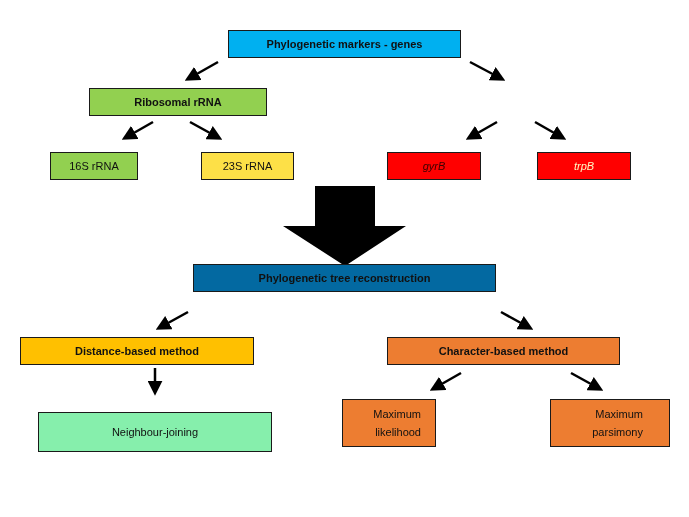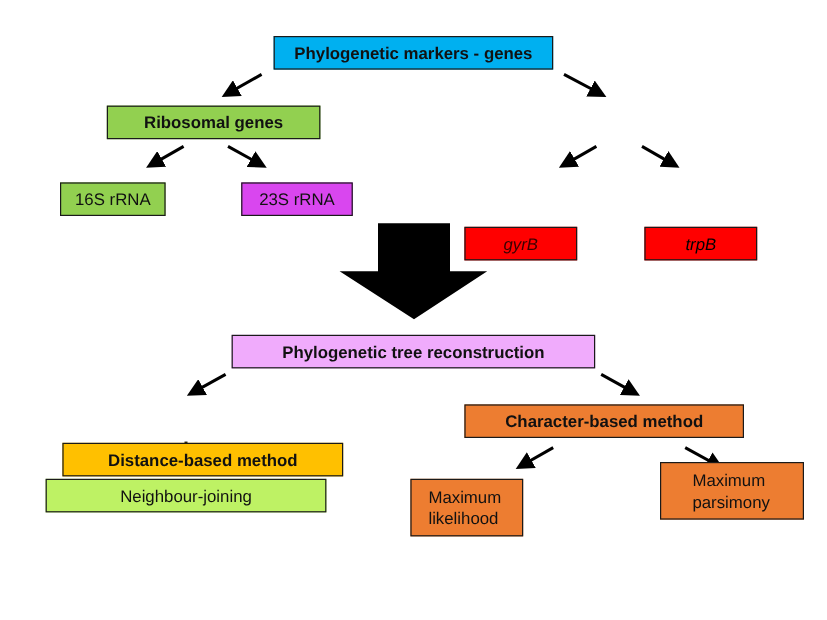--- a/index.html
+++ b/index.html
@@ -1,22 +1,22 @@
 <!DOCTYPE html>
 <html><head>
 <meta charset="utf-8">
 <style>
   html, body { margin: 0; padding: 0; background: #ffffff; }
   #canvas { position: relative; width: 689px; height: 517px; background: #ffffff; overflow: hidden;
     font-family: "Liberation Sans", "DejaVu Sans", sans-serif; color: #111; }
   .box { position: absolute; box-sizing: border-box; border: 1.5px solid #1a1a1a;
-    display: flex; align-items: center; justify-content: center; text-align: left;
-    font-size: 14px; line-height: 18px; }
+    display: flex; align-items: center; justify-content: center; text-align: right;
+    font-size: 11px; line-height: 18px; }
   .bold { font-weight: bold; }
-  .ital { font-style: italic; margin-top: 37px; }
+  .ital { font-style: italic; }
   svg.arrows { position: absolute; left: 0; top: 0; }
 </style>
 </head>
 <body>
 
 <div id="canvas">
 
   <svg class="arrows" width="689" height="517">
     <defs>
       <marker id="ah" markerWidth="6" markerHeight="6" refX="4.5" refY="3" orient="auto" markerUnits="strokeWidth">
@@ -37,29 +37,29 @@
 
     <line x1="188" y1="312" x2="159" y2="328" stroke="#000" stroke-width="2.5" marker-end="url(#ah)"></line>
     <line x1="501" y1="312" x2="530" y2="328" stroke="#000" stroke-width="2.5" marker-end="url(#ah)"></line>
     <line x1="155" y1="368" x2="155" y2="392" stroke="#000" stroke-width="2.5" marker-end="url(#ah)"></line>
     <line x1="461" y1="373" x2="433" y2="389" stroke="#000" stroke-width="2.5" marker-end="url(#ah)"></line>
     <line x1="571" y1="373" x2="600" y2="389" stroke="#000" stroke-width="2.5" marker-end="url(#ah)"></line>
   </svg>
 
   <div class="box bold" style="left:228px; top:30px; width:233px; height:28px; background:#00b0f0;">Phylogenetic markers - genes</div>
 
-  <div class="box bold" style="left:89px; top:88px; width:178px; height:28px; background:#92d050;">Ribosomal genes</div>
+  <div class="box bold" style="left:89px; top:88px; width:178px; height:28px; background:#92d050;">Ribosomal rRNA</div>
 
   <div class="box" style="left:50px; top:152px; width:88px; height:28px; background:#92d050;">16S rRNA</div>
-  <div class="box" style="left:201px; top:152px; width:93px; height:28px; background:#d946ef;">23S rRNA</div>
+  <div class="box" style="left:201px; top:152px; width:93px; height:28px; background:#fde047;">23S rRNA</div>
   <div class="box ital" style="left:387px; top:152px; width:94px; height:28px; background:#ff0000; color:#3a0000;">gyrB</div>
-  <div class="box ital" style="left:537px; top:152px; width:94px; height:28px; background:#ff0000; color:#000000;">trpB</div>
+  <div class="box ital" style="left:537px; top:152px; width:94px; height:28px; background:#ff0000; color:#fef9c3;">trpB</div>
 
-  <div class="box bold" style="left:193px; top:279px; width:303px; height:28px; background:#f0abfc;">Phylogenetic tree reconstruction</div>
+  <div class="box bold" style="left:193px; top:264px; width:303px; height:28px; background:#0369a1;">Phylogenetic tree reconstruction</div>
 
-  <div class="box bold" style="left:52px; top:337px; width:234px; height:28px; background:#ffc000;margin-top:32px;">Distance-based method</div>
+  <div class="box bold" style="left:20px; top:337px; width:234px; height:28px; background:#ffc000;">Distance-based method</div>
   <div class="box bold" style="left:387px; top:337px; width:233px; height:28px; background:#ed7d31;">Character-based method</div>
 
-  <div class="box" style="left:38px; top:399px; width:234px; height:28px; background:#bef264;">Neighbour-joining</div>
+  <div class="box" style="left:38px; top:412px; width:234px; height:40px; background:#86efac;">Neighbour-joining</div>
   <div class="box" style="left:342px; top:399px; width:94px; height:48px; background:#ed7d31; padding:12px 14px;">Maximum likelihood</div>
-  <div class="box" style="left:550px; top:385px; width:120px; height:48px; background:#ed7d31; padding:15px 26px;">Maximum parsimony</div>
+  <div class="box" style="left:550px; top:399px; width:120px; height:48px; background:#ed7d31; padding:15px 26px;">Maximum parsimony</div>
 
 </div>
 
 </body></html>

